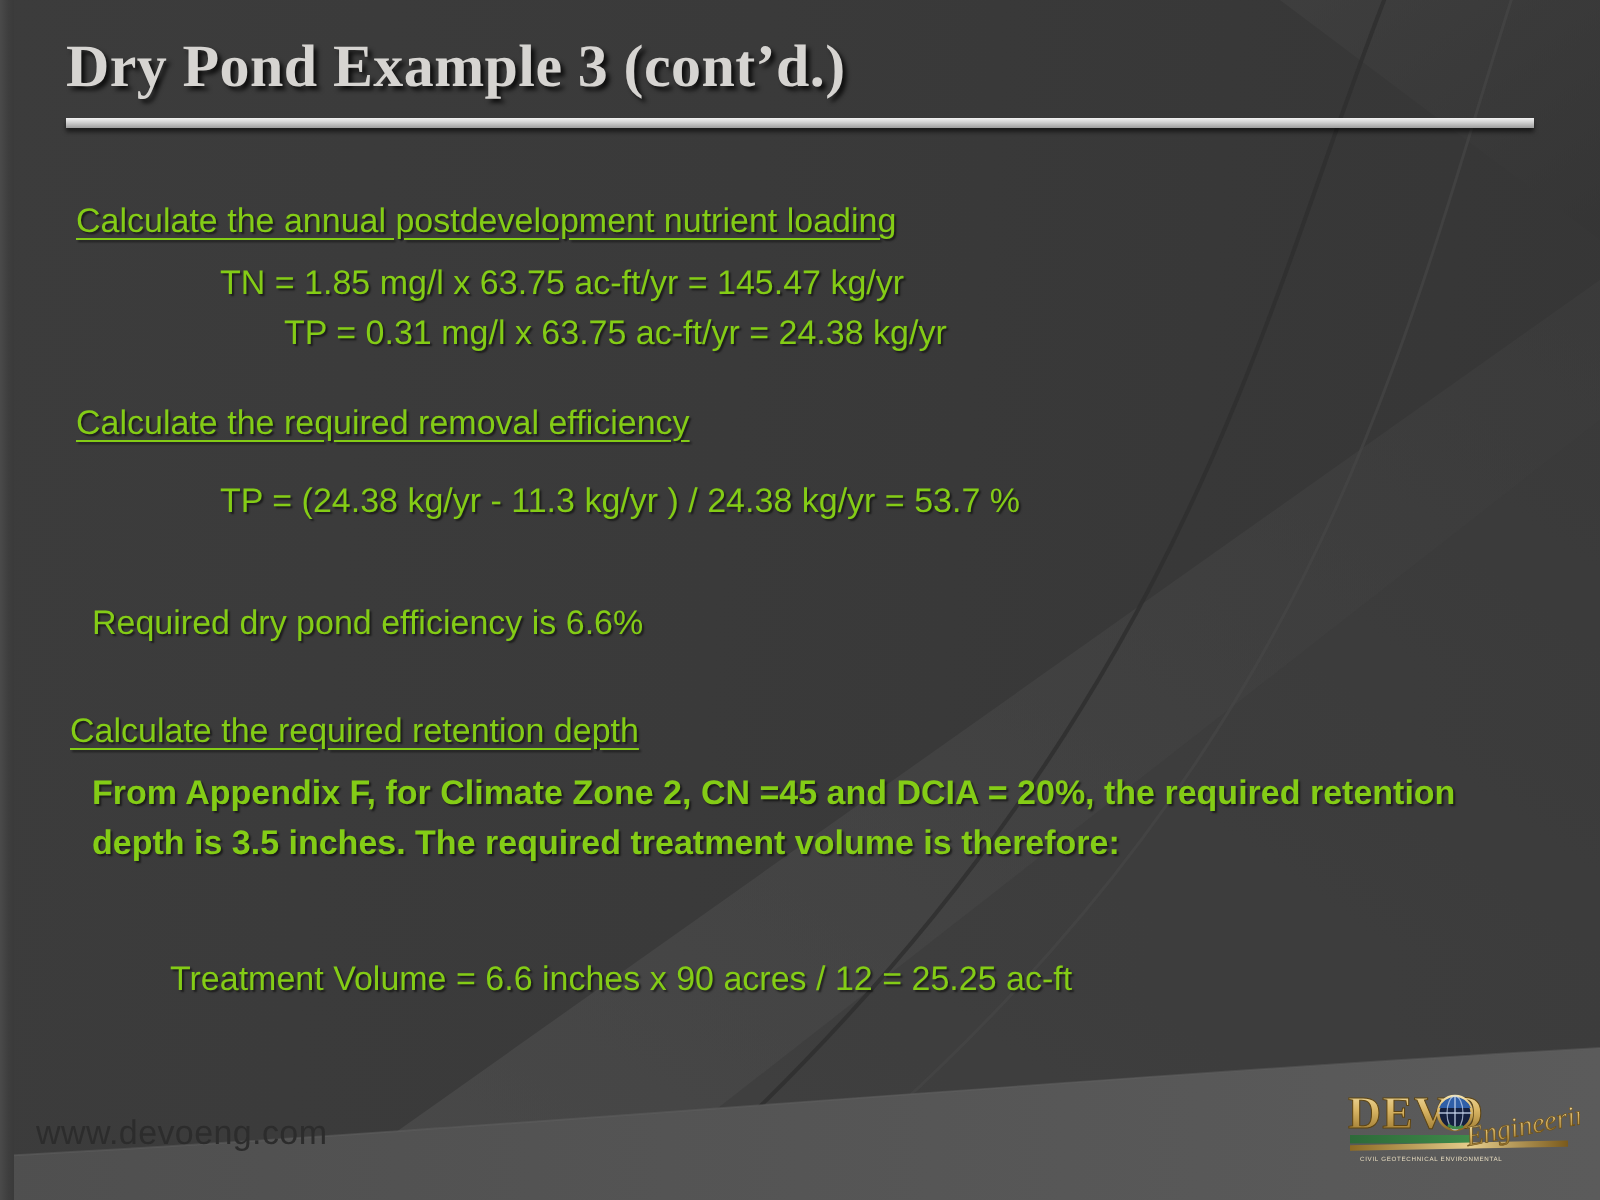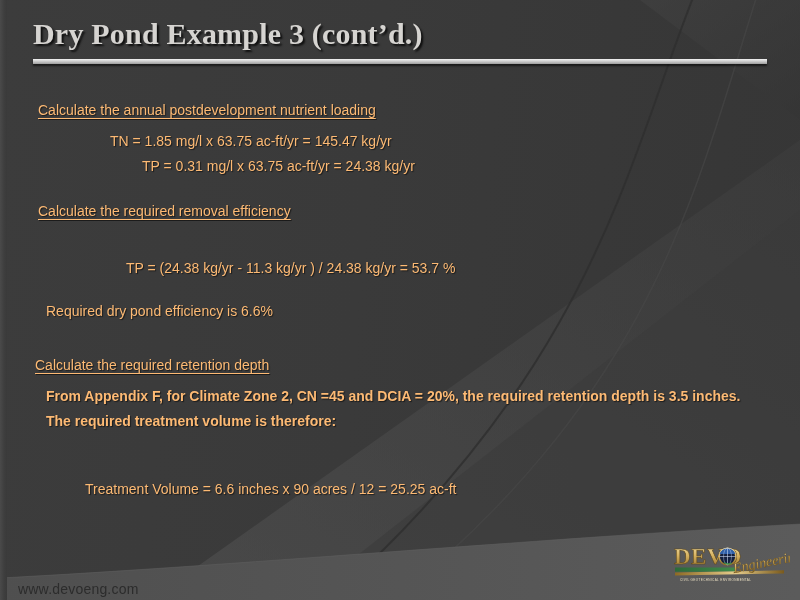--- a/index.html
+++ b/index.html
@@ -61,52 +61,52 @@
   }
 
   
   .body {
     position: absolute;
     left: 0; top: 0;
     width: 800px; height: 600px;
   }
   .ln {
     position: absolute;
-    color: #fdba74;
-    font-size: 14px;
+    color: #84cc16;
+    font-size: 17px;
     line-height: 21px;
     white-space: nowrap;
     text-shadow: 1px 1px 1px rgba(0,0,0,0.55);
   }
   .ln.u {
     text-decoration: underline;
     text-underline-offset: 3px;
   }
   .ln.wrap {
     white-space: normal;
     width: 700px;
     font-weight: bold;
   }
 
   
   .p-h1    { left: 38px;  top: 100px; }
   .p-tn1   { left: 110px; top: 131px; }
   .p-tp1   { left: 110px; top: 156px; margin-left: 32px; }
   .p-h2    { left: 38px;  top: 201px; }
   .p-tn2   { left: 110px; top: 233px; }
-  .p-tp2   { left: 110px; top: 258px; margin-left: 16px; }
+  .p-tp2   { left: 110px; top: 240px; }
   .p-req   { left: 46px;  top: 301px; }
   .p-h3    { left: 35px;  top: 355px; }
   .p-para  { left: 46px;  top: 384px; line-height: 25px; width: 706px; }
   .p-vol   { left: 85px;  top: 479px; }
   .footer-url {
     position: absolute;
     left: 18px;
-    bottom: 3px;
-    font-size: 14px;
+    bottom: 23px;
+    font-size: 17px;
     color: #2c2c2c;
     letter-spacing: 0.2px;
   }
 
   
   .logo {
     position: absolute;
     left: 672px;
     top: 540px;
     width: 118px;

